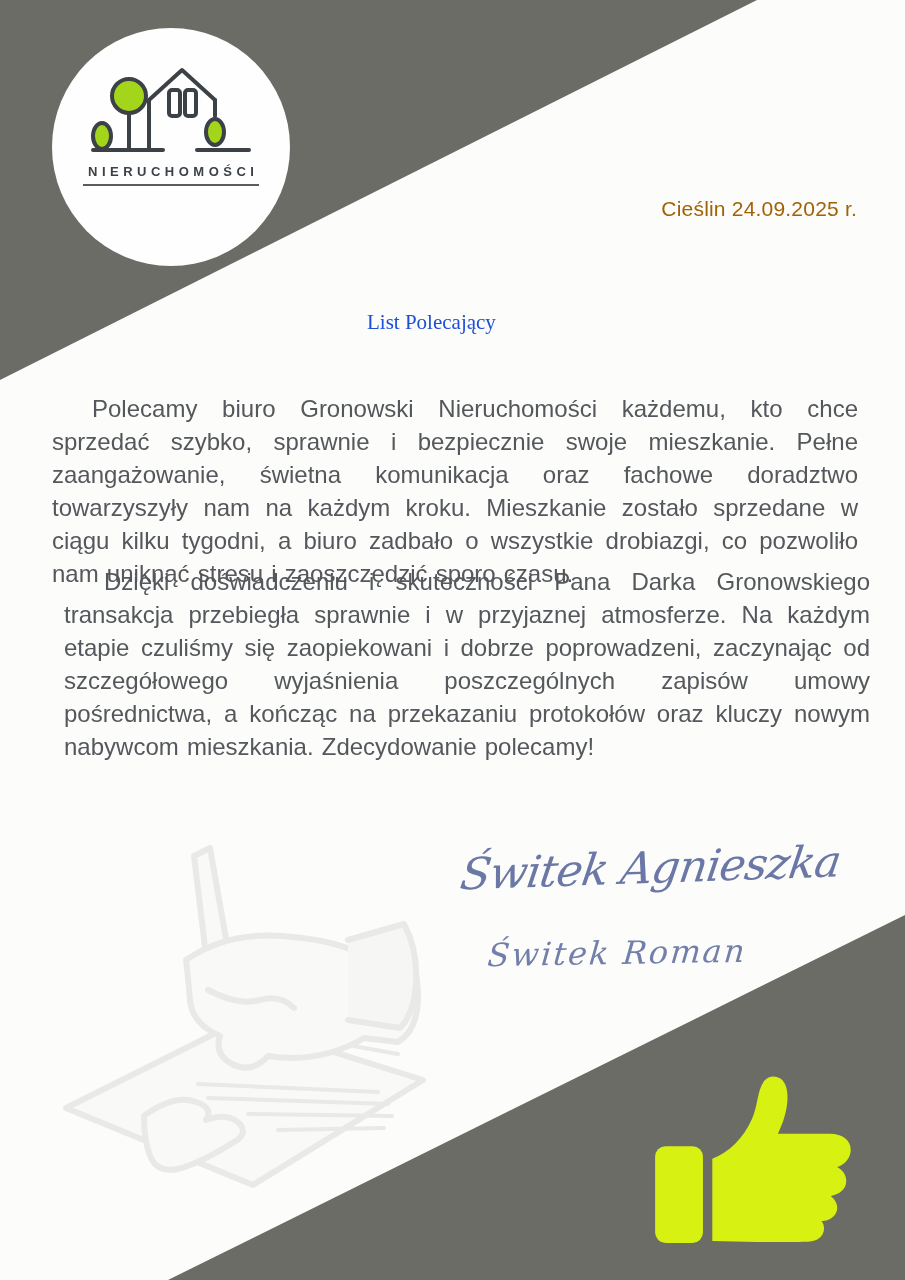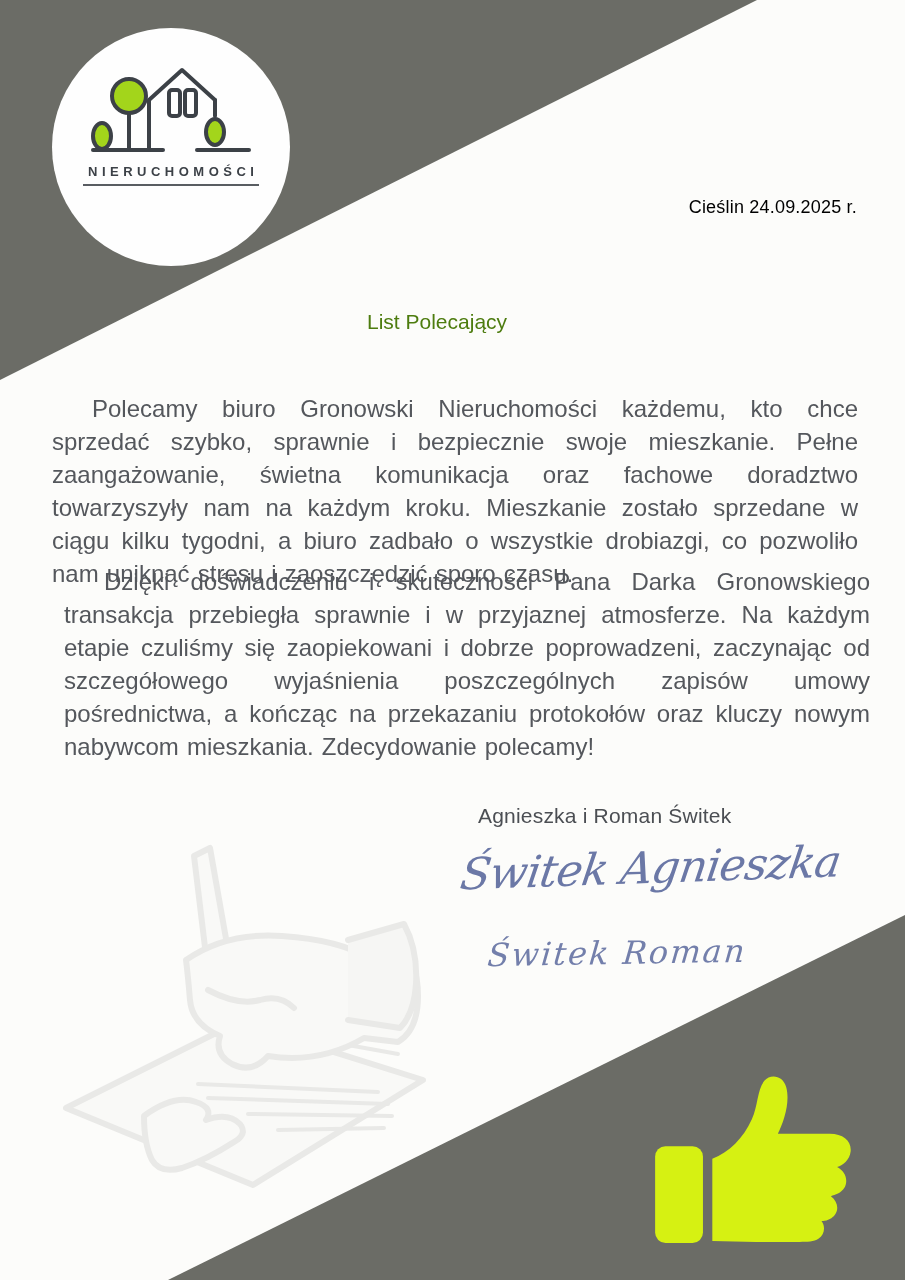--- a/index.html
+++ b/index.html
@@ -35,25 +35,25 @@
     margin-top:6px;font-size:13px;font-weight:bold;letter-spacing:4.5px;
     color:var(--logo-dark);text-indent:4.5px;
   }
   .logo-underline{width:176px;height:2px;background:var(--logo-dark);margin-top:5px;opacity:.85;}
   .logo-line2{
     margin-top:3px;font-size:27px;font-weight:bold;letter-spacing:2.5px;
     color:var(--logo-blue);text-indent:2.5px;
   }
   
   .dateline{
-    position:absolute;right:48px;top:197px;font-size:18px;color:#000000;
+    position:absolute;right:48px;top:197px;font-size:21px;color:#a16207;
     letter-spacing:.2px;
   }
   .letter-title{
-    position:absolute;left:367px;top:310px;font-size:21px;color:#4d7c0f;
+    position:absolute;left:367px;top:310px;font-size:21px;color:#1d4ed8;font-family:Liberation Serif, serif;
   }
   .para{
     position:absolute;left:52px;width:806px;font-size:24px;line-height:33px;
     color:var(--body-text);text-align:justify;text-indent:40px;margin:0;
     word-spacing:1.5px;
   }
   .para-1{top:392px;}
   .para-2{top:565px;margin-left:12px;}
   .signatories{
     position:absolute;left:478px;top:804px;font-size:21px;color:#4b4e53;
@@ -112,21 +112,20 @@
     </svg>
     <div class="logo-line1">NIERUCHOMOŚCI</div>
     <div class="logo-underline"></div>
   </div>
 
   <div class="dateline">Cieślin 24.09.2025 r.</div>
   <div class="letter-title">List Polecający</div>
   <p class="para para-1">Polecamy biuro Gronowski Nieruchomości każdemu, kto chce sprzedać szybko, sprawnie i bezpiecznie swoje mieszkanie. Pełne zaangażowanie, świetna komunikacja oraz fachowe doradztwo towarzyszyły nam na każdym kroku. Mieszkanie zostało sprzedane w ciągu kilku tygodni, a biuro zadbało o wszystkie drobiazgi, co pozwoliło nam uniknąć stresu i zaoszczędzić sporo czasu.</p>
   <p class="para para-2">Dzięki doświadczeniu i skuteczności Pana Darka Gronowskiego transakcja przebiegła sprawnie i w przyjaznej atmosferze. Na każdym etapie czuliśmy się zaopiekowani i dobrze poprowadzeni, zaczynając od szczegółowego wyjaśnienia poszczególnych zapisów umowy pośrednictwa, a kończąc na przekazaniu protokołów oraz kluczy nowym nabywcom mieszkania. Zdecydowanie polecamy!</p>
 
-  <div class="signatories">Agnieszka i Roman Świtek</div>
   <div class="signature signature-1">Świtek Agnieszka</div>
   <div class="signature signature-2">Świtek Roman</div>
 
   <svg class="thumbs-up" width="210" height="208" viewBox="0 0 200 200">
     <g fill="#d6f112">
       <rect x="3" y="106" width="46" height="93" rx="10"></rect>
       <path d="M58,197 L58,118
                C74,112 88,98 96,80
                C102,67 101,52 108,43
                C114,36 126,38 129,49

